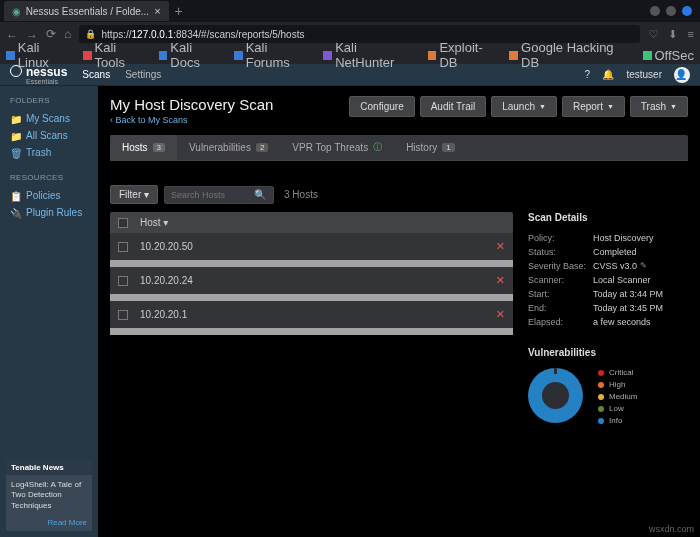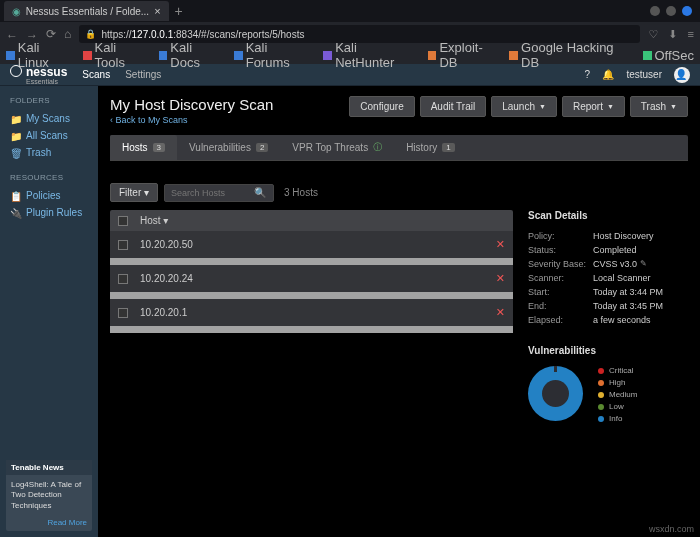--- a/index.html
+++ b/index.html
@@ -54,28 +54,28 @@
     .content { flex: 1; background: #000000; padding: 10px 12px; display: flex; flex-direction: column; }
     
     .content-header { display: flex; align-items: flex-start; margin-bottom: 10px; }
     .title-block { }
     .page-title { color: #eee; font-size: 15px; font-weight: normal; margin-bottom: 2px; }
     .back-link { color: #6fb0e0; font-size: 9px; cursor: pointer; }
     .action-buttons { margin-left: auto; display: flex; gap: 5px; }
     .btn { background: #424347; border: 1px solid #555; color: #ddd; padding: 4px 10px; border-radius: 2px; font-size: 10px; cursor: pointer; display: flex; align-items: center; gap: 4px; }
     .caret { font-size: 7px; }
     
-    .tabs-row { display: flex; gap: 0; border-bottom: 1px solid #444; margin-bottom: 8px; background: #37383d; border-radius: 2px 2px 0 0; }
+    .tabs-row { display: flex; gap: 0; border-bottom: 1px solid #444; margin-bottom: 24px; background: #37383d; border-radius: 2px 2px 0 0; }
     .scan-tab { padding: 6px 12px; font-size: 10px; color: #aaa; cursor: pointer; display: flex; align-items: center; gap: 5px; }
     .scan-tab.active { background: #424347; color: #fff; border-radius: 2px 2px 0 0; }
     .tab-badge { background: #5a5a5a; color: #ddd; padding: 0 4px; border-radius: 2px; font-size: 8px; }
     .scan-tab.active .tab-badge { background: #666; }
     .vpr-icon { color: #6a6; font-size: 9px; }
     
-    .toolbar { display: flex; align-items: center; gap: 6px; margin-bottom: 8px; margin-top: 14px; }
+    .toolbar { display: flex; align-items: center; gap: 6px; margin-bottom: 8px; }
     .filter-btn { background: #424347; border: 1px solid #555; padding: 3px 8px; font-size: 10px; color: #ddd; border-radius: 2px; cursor: pointer; }
     .search-box { flex: 0 0 110px; display: flex; align-items: center; background: #37383d; border: 1px solid #444; border-radius: 2px; padding: 0 6px; height: 18px; }
     .search-input { background: transparent; border: none; color: #aaa; font-size: 9px; width: 100%; outline: none; }
     .search-icon { color: #888; font-size: 10px; }
     .host-count { color: #888; font-size: 10px; margin-left: 4px; }
     
     .content-body { display: flex; gap: 15px; flex: 1; }
     .table-area { flex: 1; }
     .table-header { display: flex; align-items: center; background: #424347; padding: 5px 8px; border-radius: 2px 2px 0 0; }
     .checkbox { width: 10px; height: 10px; border: 1px solid #777; background: #333; cursor: pointer; }

